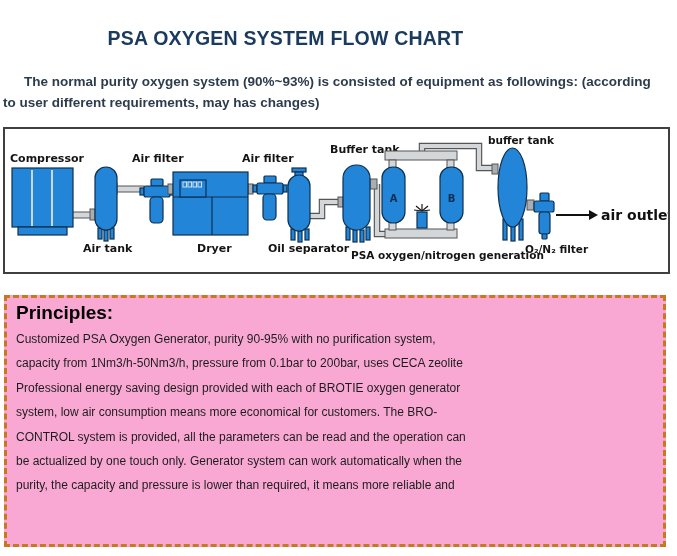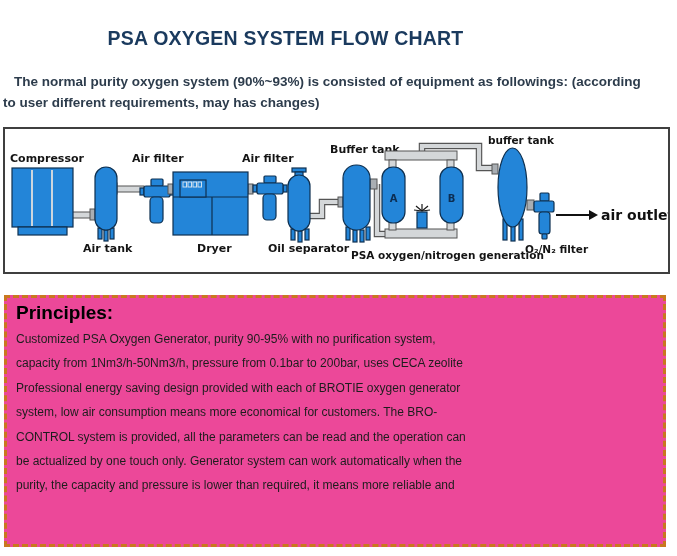--- a/index.html
+++ b/index.html
@@ -16,42 +16,42 @@
   .page-title{
     position:absolute;top:27px;left:0;width:571px;text-align:center;
     font-size:19.5px;font-weight:bold;color:var(--title-navy);
     letter-spacing:0.2px;
   }
   .subtitle{
     position:absolute;top:71px;left:3px;width:670px;
     font-size:13.5px;font-weight:bold;color:var(--subtitle-color);
     line-height:21px;white-space:nowrap;
   }
-  .subtitle .l1{margin-left:11px;}
+  .subtitle .l1{margin-left:21px;}
   .diagram-box{
     position:absolute;left:3px;top:127px;width:667px;height:147px;
     border:2px solid #3f3f3f;box-sizing:border-box;background:#ffffff;
   }
   .eq{fill:var(--equipment);stroke:var(--outline);stroke-width:1.2;}
   .pipe{fill:var(--pipe);stroke:var(--pipe-outline);stroke-width:1;}
   .fl{fill:#a9aeb3;stroke:var(--pipe-outline);stroke-width:1;}
   .pl-out{fill:none;stroke:var(--pipe-outline);stroke-width:6.5;}
   .pl-in{fill:none;stroke:var(--pipe);stroke-width:4.2;}
   .lbl{font-family:"DejaVu Sans",sans-serif;font-weight:bold;font-size:11px;fill:#141414;}
   .lbl-sm{font-family:"DejaVu Sans",sans-serif;font-weight:bold;font-size:10.5px;fill:#141414;}
   .lbl-out{font-family:"DejaVu Sans",sans-serif;font-weight:bold;font-size:14px;fill:#111111;}
   .twr{font-family:"DejaVu Sans",sans-serif;font-weight:bold;font-size:10px;fill:#0c2d52;}
   .divl{stroke:#ccd6de;stroke-width:2;}
   .inl{stroke:var(--outline);stroke-width:1.2;}
   .spark{stroke:#1a1a1a;stroke-width:1.2;}
   .arrow{stroke:#111111;stroke-width:2;}
   .principles-box{
     position:absolute;left:4px;top:295px;width:662px;height:252px;
     border:3px dashed var(--principles-border);box-sizing:border-box;
-    background:#ec4899;padding:1px 9px 4px 9px;overflow:hidden;
+    background:#f9a8d4;padding:1px 9px 4px 9px;overflow:hidden;
   }
   .principles-heading{
     font-size:19px;font-weight:bold;color:#000000;line-height:26px;margin:1px 0 1px 0;
   }
   .principles-line{
     font-size:12px;color:var(--body-text);line-height:24.4px;white-space:nowrap;
   }
 </style>
 </head>
 <body>

